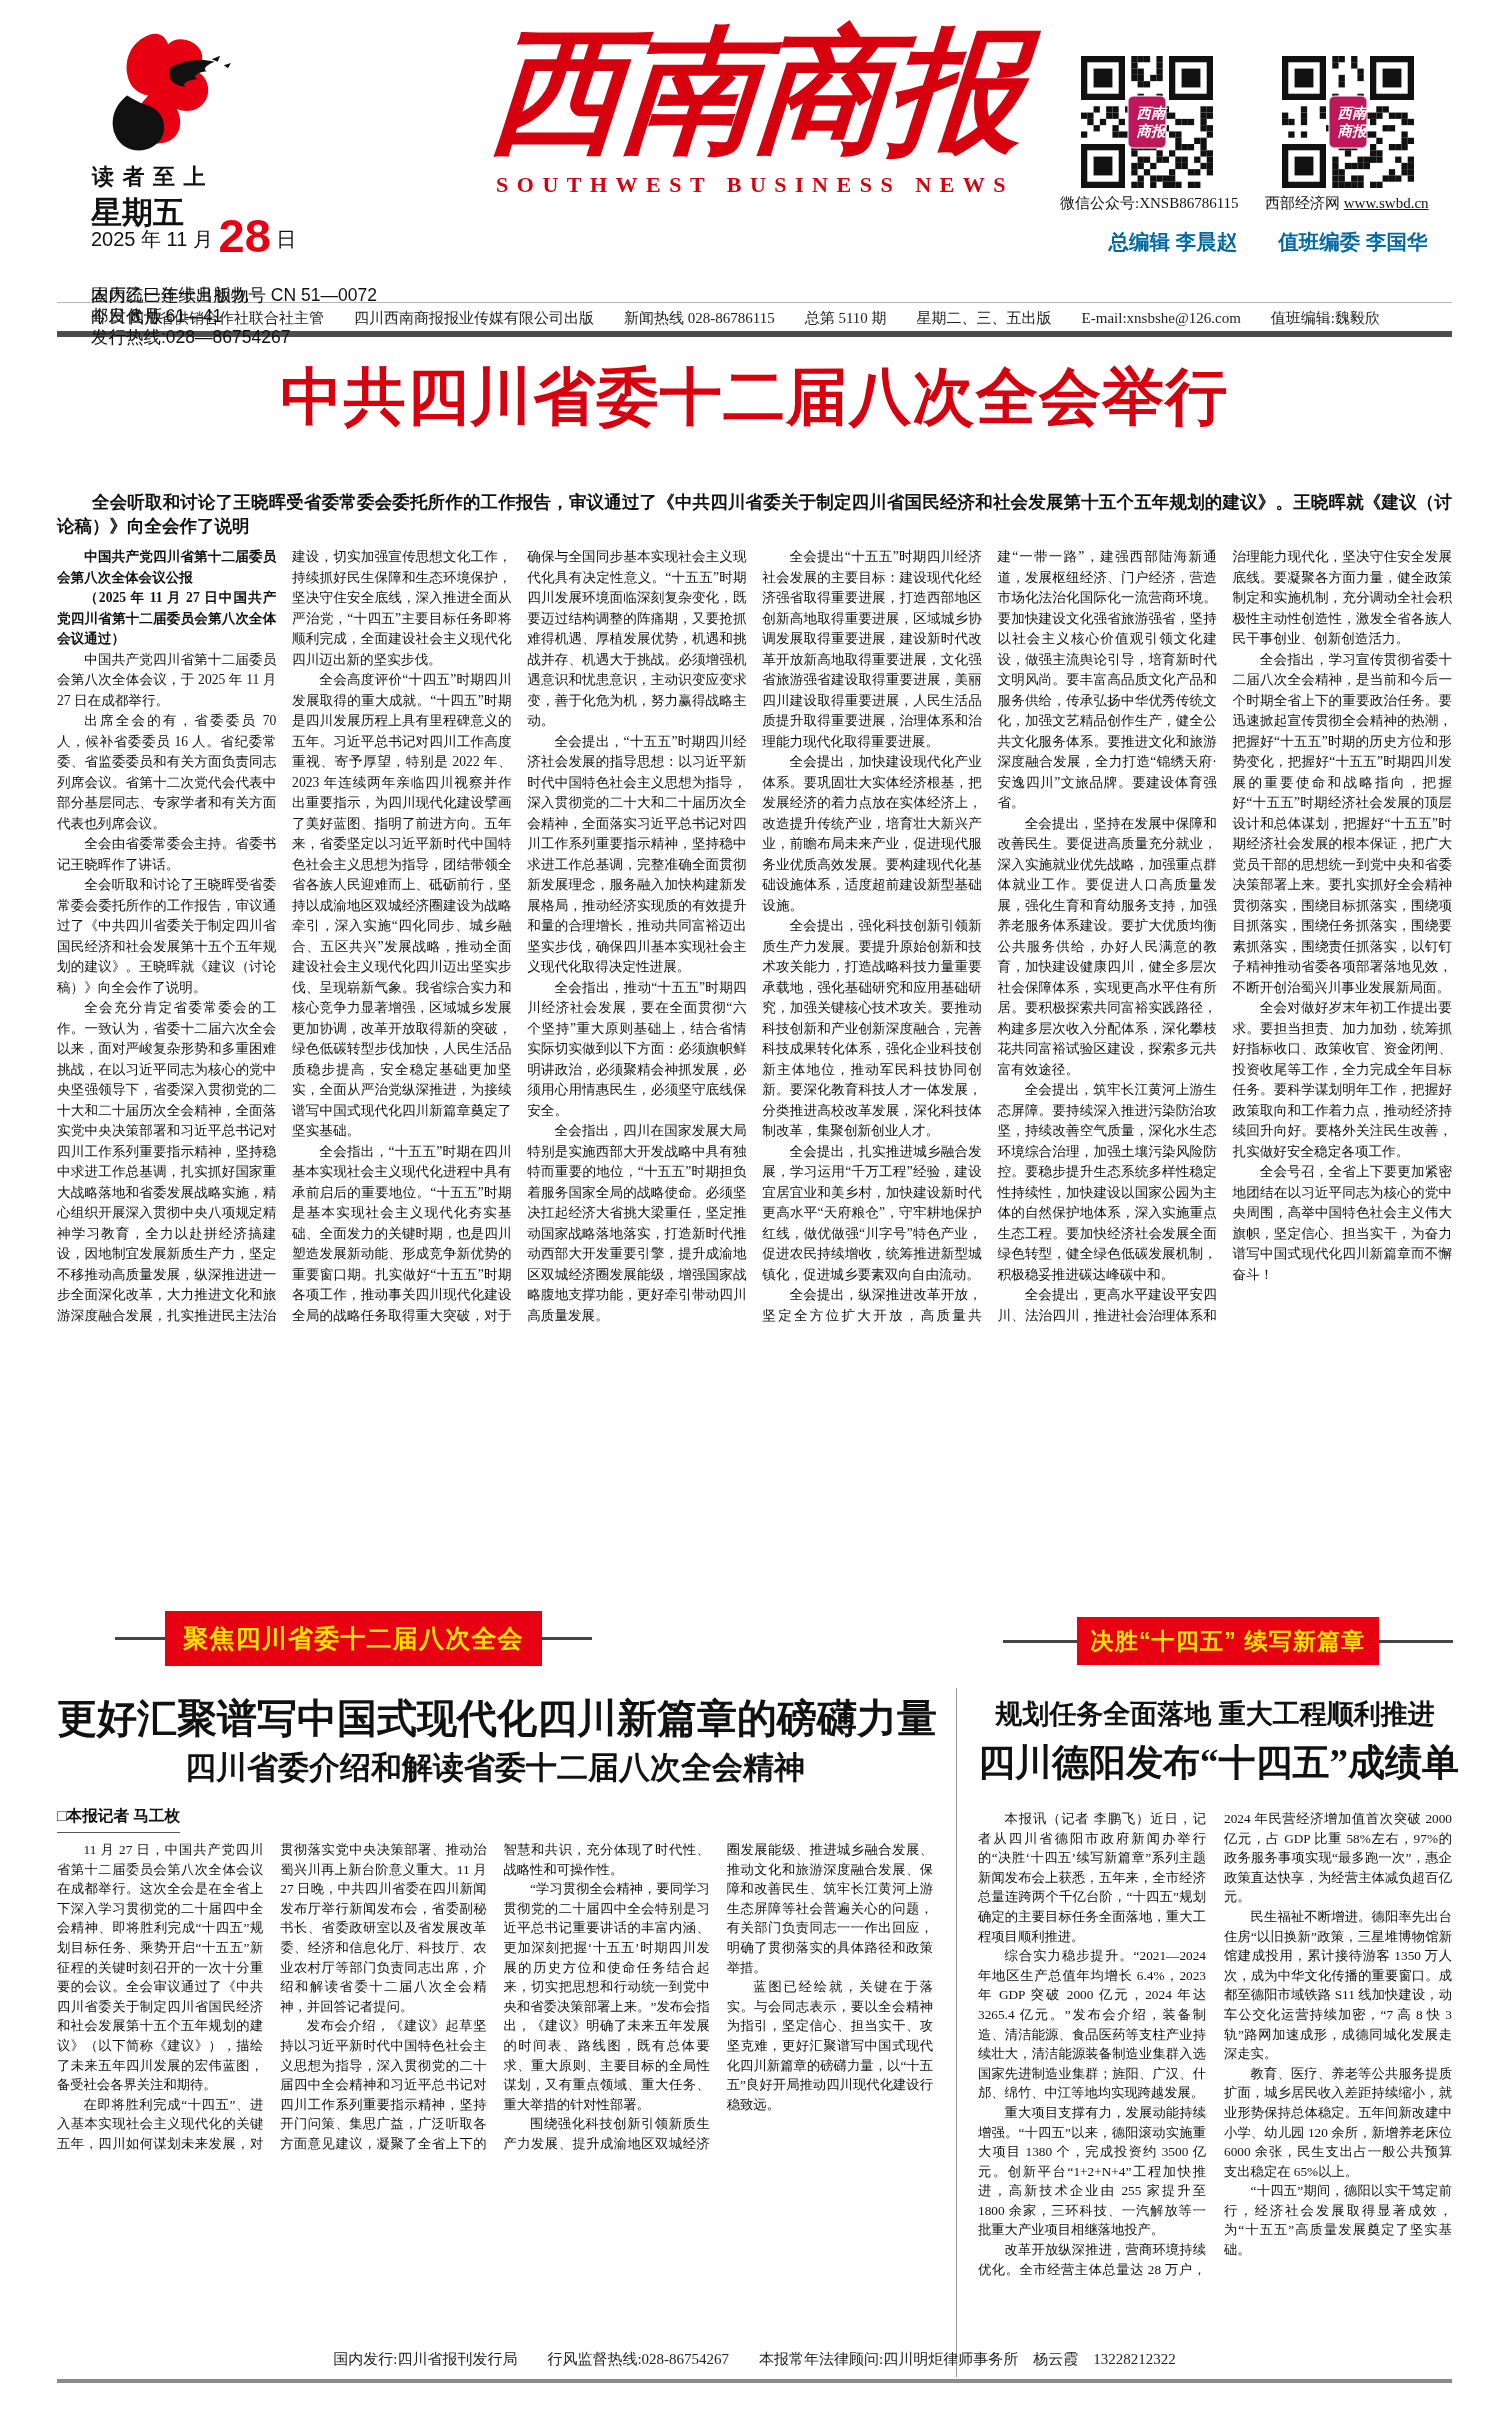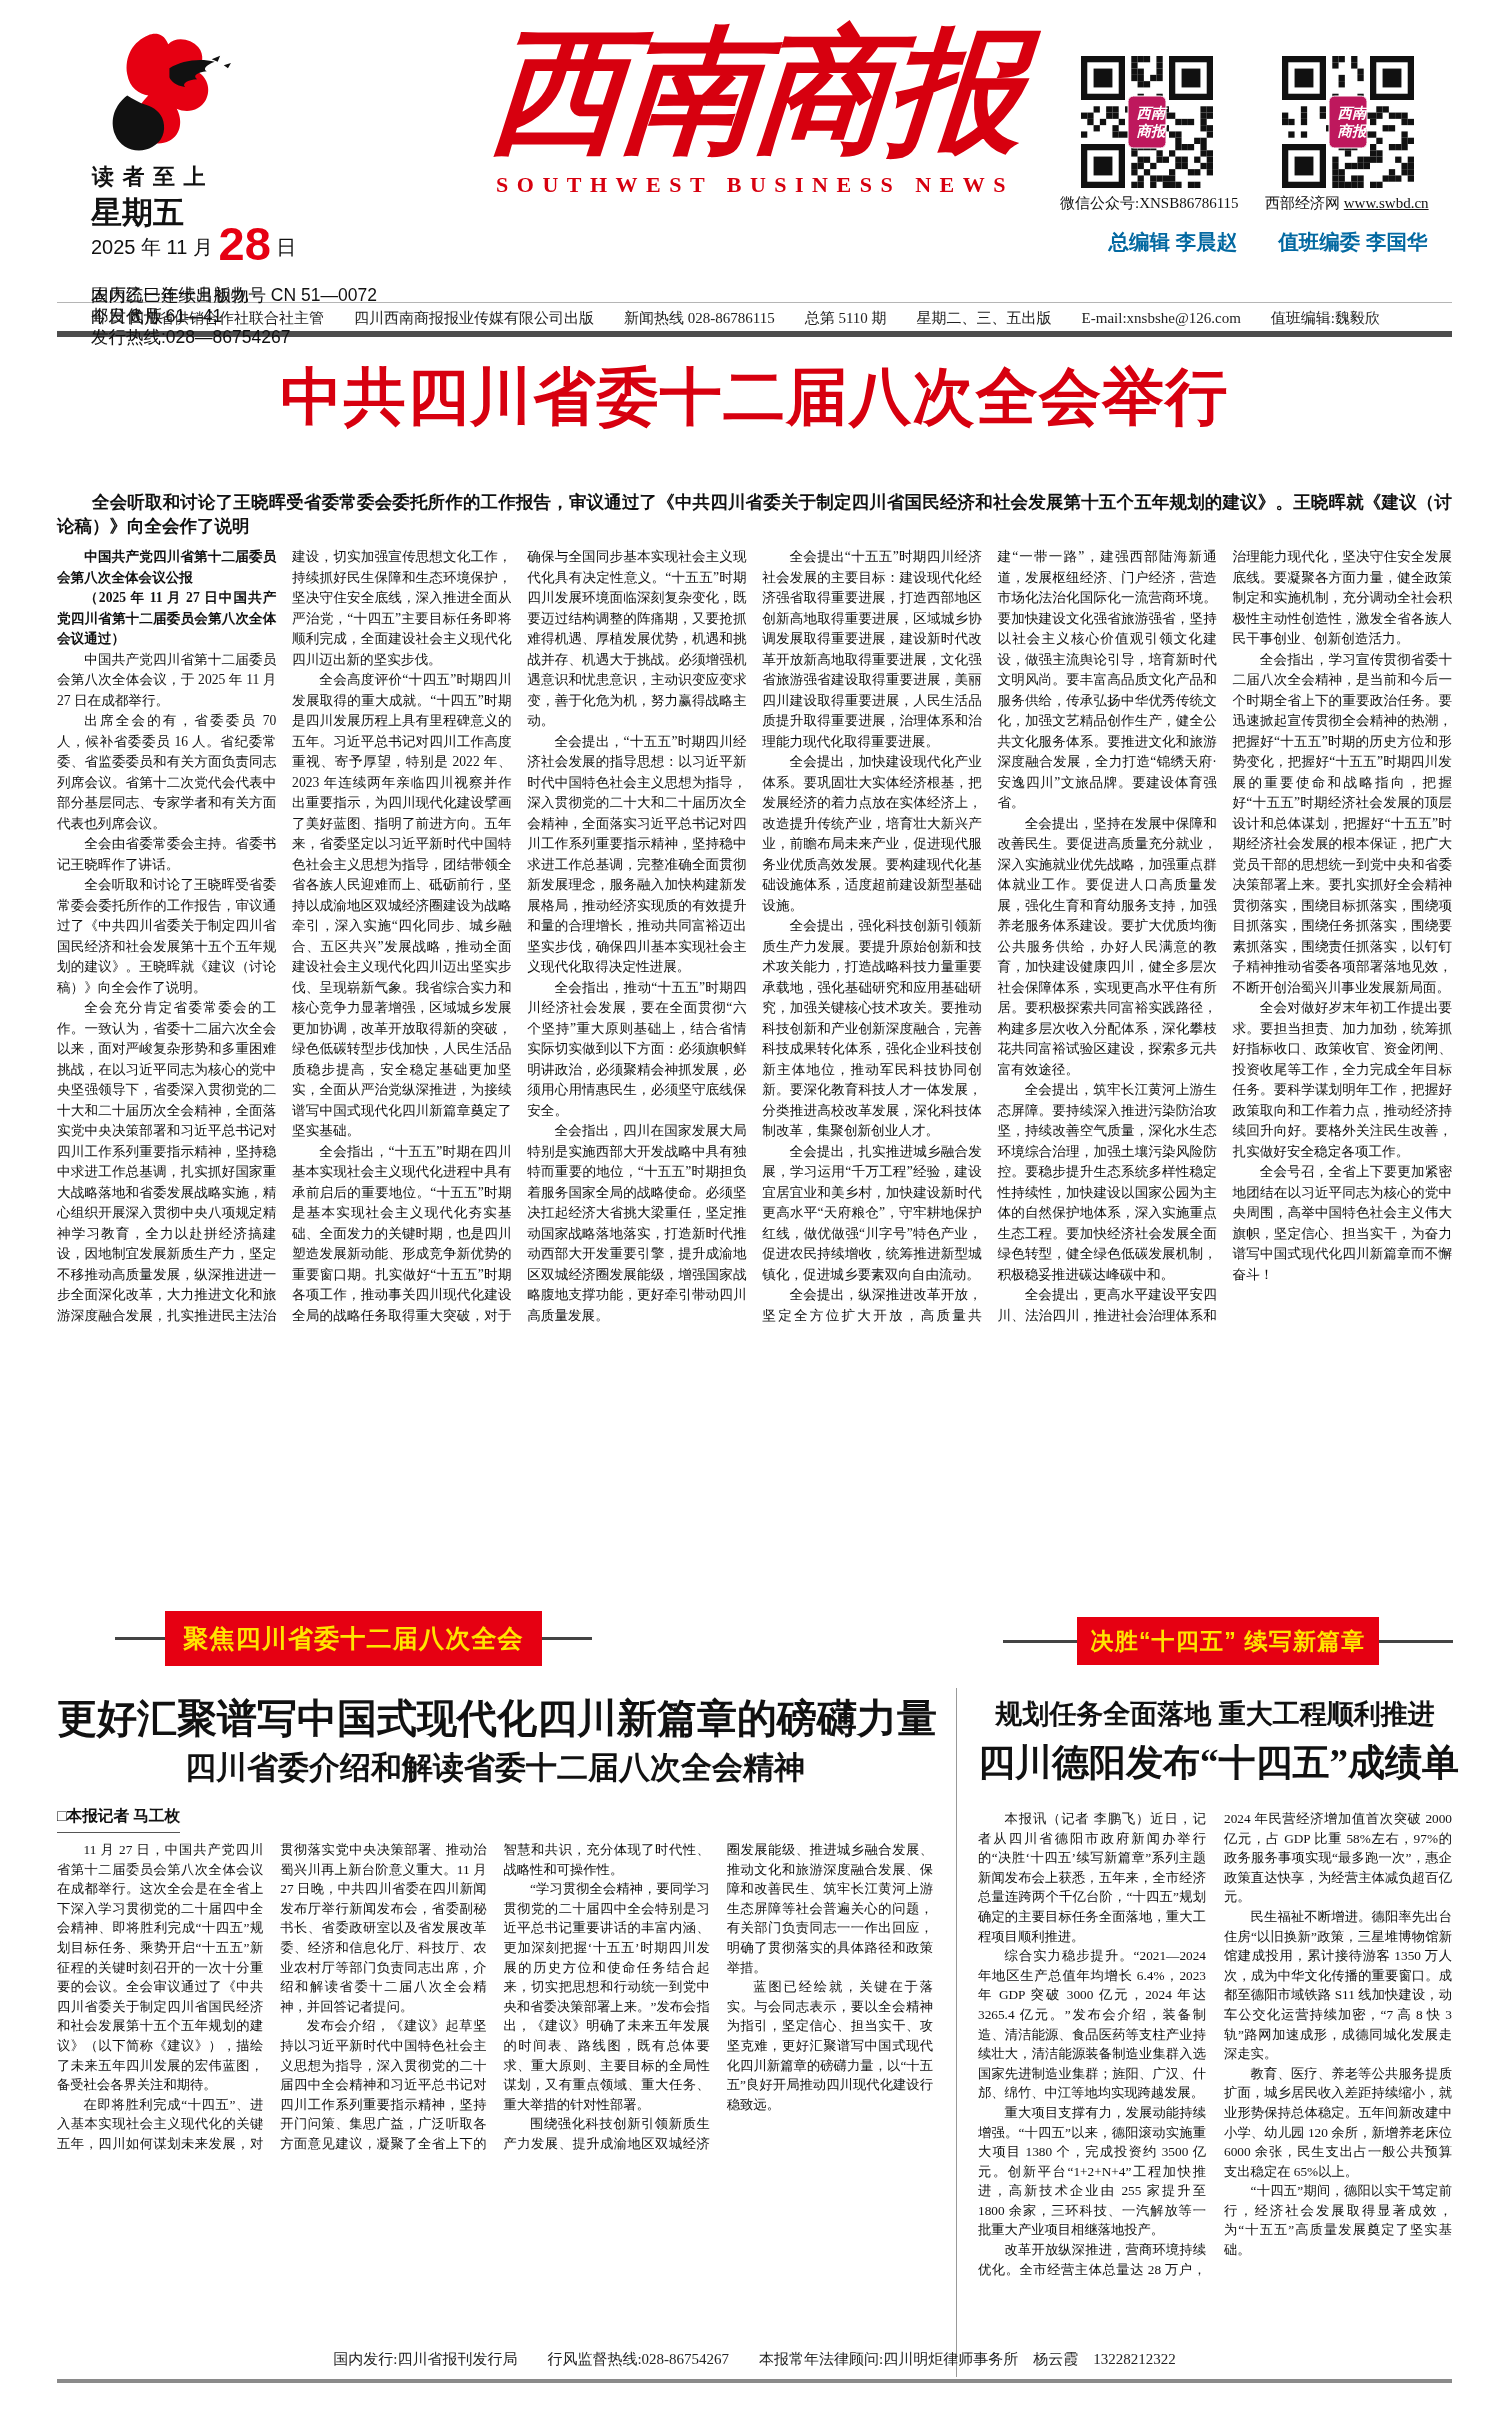--- a/index.html
+++ b/index.html
@@ -4,21 +4,21 @@
 <style>
   html,body{margin:0;padding:0;background:#e8e8e8;}
   .page{position:relative;width:1510px;height:2426px;background:#ffffff;margin:0 auto;
         font-family:"Liberation Serif","DejaVu Serif",serif;color:#111;overflow:hidden;}
   
   .logo-wrap{position:absolute;left:91px;top:23px;width:181px;height:157px;}
   .reader-motto{position:absolute;left:92px;top:162px;font-family:"Liberation Sans",sans-serif;
         font-weight:bold;font-size:22px;letter-spacing:8.5px;color:#111;}
   .weekday{position:absolute;left:91px;top:192px;font-family:"Liberation Sans",sans-serif;
         font-weight:bold;font-size:31px;color:#111;}
-  .dateline{position:absolute;left:91px;top:234px;font-family:"Liberation Sans",sans-serif;
+  .dateline{position:absolute;left:91px;top:226px;font-family:"Liberation Sans",sans-serif;
         font-size:20px;color:#111;white-space:nowrap;}
   .dateline .big-day{font-size:47px;font-weight:bold;color:#e60012;line-height:0;vertical-align:-6px;}
   .small-info{position:absolute;left:91px;font-family:"Liberation Sans",sans-serif;
         font-size:17.5px;color:#111;white-space:nowrap;}
   
   .masthead{position:absolute;left:435px;top:18px;width:640px;text-align:center;}
   .masthead-cn{font-size:136px;line-height:1.1;font-weight:bold;color:#d7000f;
         font-style:italic;transform:skewX(-4deg);letter-spacing:-3.6px;white-space:nowrap;}
   .masthead-en{margin-top:4.8px;font-family:"Liberation Serif",serif;font-weight:bold;
         font-size:22px;letter-spacing:8.5px;color:#d7000f;}
@@ -422,21 +422,21 @@
       <p>围绕强化科技创新引领新质生产力发展、提升成渝地区双城经济圈发展能级、推进城乡融合发展、推动文化和旅游深度融合发展、保障和改善民生、筑牢长江黄河上游生态屏障等社会普遍关心的问题，有关部门负责同志一一作出回应，明确了贯彻落实的具体路径和政策举措。</p>
       <p>蓝图已经绘就，关键在于落实。与会同志表示，要以全会精神为指引，坚定信心、担当实干、攻坚克难，更好汇聚谱写中国式现代化四川新篇章的磅礴力量，以“十五五”良好开局推动四川现代化建设行稳致远。</p>
     </div>
 
   <div class="v-divider"></div>
 
   <div class="ra-headline">规划任务全面落地 重大工程顺利推进</div>
   <div class="ra-headline2">四川德阳发布“十四五”成绩单</div>
   <div class="ra-body">
       <p>本报讯（记者 李鹏飞）近日，记者从四川省德阳市政府新闻办举行的“决胜‘十四五’续写新篇章”系列主题新闻发布会上获悉，五年来，全市经济总量连跨两个千亿台阶，“十四五”规划确定的主要目标任务全面落地，重大工程项目顺利推进。</p>
-      <p>综合实力稳步提升。“2021—2024 年地区生产总值年均增长 6.4%，2023 年 GDP 突破 3000 亿元，2024 年达 3265.4 亿元。”发布会介绍，装备制造、清洁能源、食品医药等支柱产业持续壮大，清洁能源装备制造业集群入选国家先进制造业集群；旌阳、广汉、什邡、绵竹、中江等地均实现跨越发展。</p>
+      <p>综合实力稳步提升。“2021—2024 年地区生产总值年均增长 6.4%，2023 年 GDP 突破 2000 亿元，2024 年达 3265.4 亿元。”发布会介绍，装备制造、清洁能源、食品医药等支柱产业持续壮大，清洁能源装备制造业集群入选国家先进制造业集群；旌阳、广汉、什邡、绵竹、中江等地均实现跨越发展。</p>
       <p>重大项目支撑有力，发展动能持续增强。“十四五”以来，德阳滚动实施重大项目 1380 个，完成投资约 3500 亿元。创新平台“1+2+N+4”工程加快推进，高新技术企业由 255 家提升至 1800 余家，三环科技、一汽解放等一批重大产业项目相继落地投产。</p>
       <p>改革开放纵深推进，营商环境持续优化。全市经营主体总量达 28 万户，2024 年民营经济增加值首次突破 2000 亿元，占 GDP 比重 58%左右，97%的政务服务事项实现“最多跑一次”，惠企政策直达快享，为经营主体减负超百亿元。</p>
       <p>民生福祉不断增进。德阳率先出台住房“以旧换新”政策，三星堆博物馆新馆建成投用，累计接待游客 1350 万人次，成为中华文化传播的重要窗口。成都至德阳市域铁路 S11 线加快建设，动车公交化运营持续加密，“7 高 8 快 3 轨”路网加速成形，成德同城化发展走深走实。</p>
       <p>教育、医疗、养老等公共服务提质扩面，城乡居民收入差距持续缩小，就业形势保持总体稳定。五年间新改建中小学、幼儿园 120 余所，新增养老床位 6000 余张，民生支出占一般公共预算支出稳定在 65%以上。</p>
       <p>“十四五”期间，德阳以实干笃定前行，经济社会发展取得显著成效，为“十五五”高质量发展奠定了坚实基础。</p>
     </div>
 
   <div class="footer-line">国内发行:四川省报刊发行局　　行风监督热线:028-86754267　　本报常年法律顾问:四川明炬律师事务所　杨云霞　13228212322</div>
   <div class="footer-bar"></div>
 

